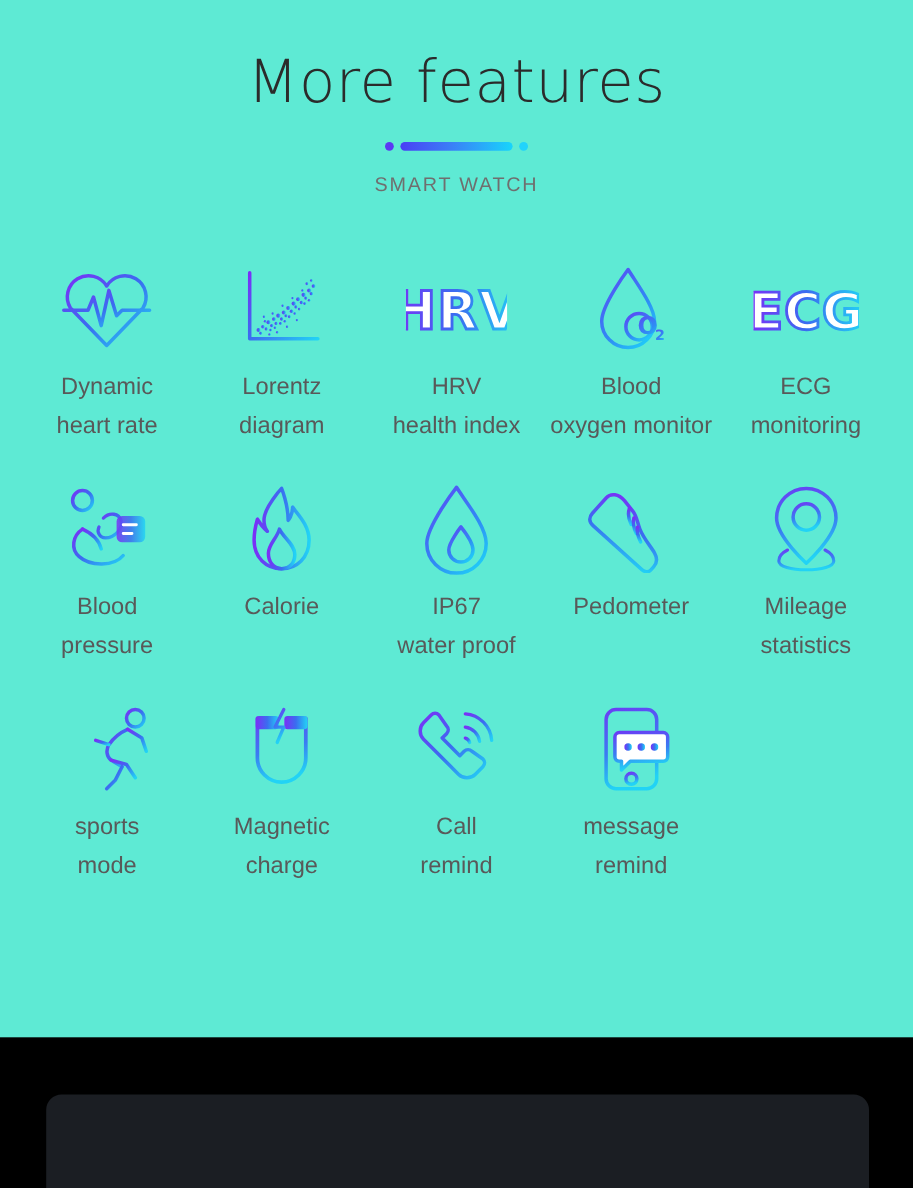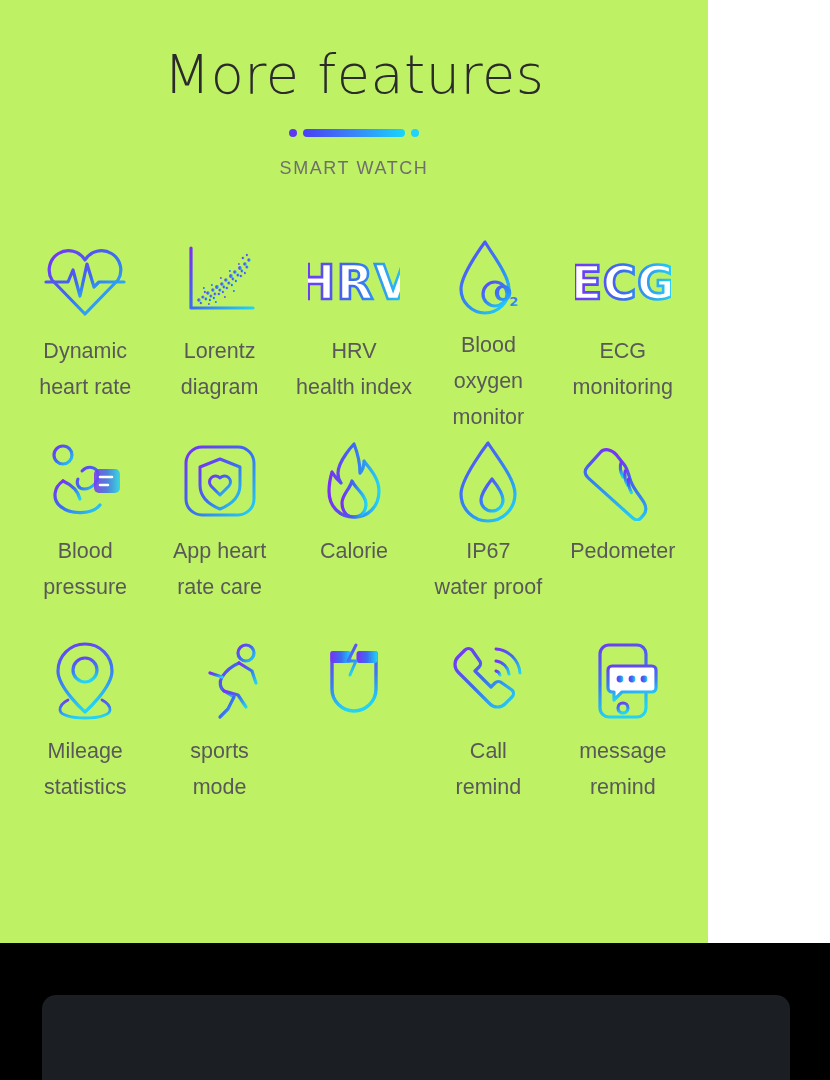--- a/index.html
+++ b/index.html
@@ -7,23 +7,23 @@
   html, body {
     width: 830px;
     height: 1080px;
     background: #ffffff;
     font-family: "Liberation Sans", "DejaVu Sans", sans-serif;
     overflow: hidden;
   }
 
   .page {
     position: relative;
-    width: 708px;
+    width: 830px;
     height: 1080px;
-    background: #bef264;
+    background: #5eead4;
   }
 
   
   .header {
     padding-top: 44px;
     text-align: center;
   }
 
   .page-title {
     font-size: 54px;
@@ -277,31 +277,20 @@
           <path d="M21 40 C30 44 36 50 38 58"></path>
           <path d="M40 30 C46 24 54 26 56 32 C58 40 50 48 42 48 C36 48 34 42 36 38" stroke-width="3"></path>
           <rect x="52" y="28" width="26" height="24" rx="5" fill="url(#gradHoriz)" stroke="none" opacity="0.85"></rect>
           <path d="M58 36 H70 M58 44 H66" stroke="#ffffff" stroke-width="2.6"></path>
         </svg>
       </div>
       <div class="cell-label">Blood
 pressure</div>
     </div>
 
-    <div class="cell">
-      <div class="icon-box">
-        <svg width="76" height="76" viewBox="0 0 76 76" fill="none" stroke="url(#gradDiag)" stroke-width="3" stroke-linecap="round" stroke-linejoin="round">
-          <rect x="4" y="4" width="68" height="68" rx="16"></rect>
-          <path d="M38 16 L58 24 V42 C58 55 48 62 38 66 C28 62 18 55 18 42 V24 Z"></path>
-          <path d="M38 52 L29 43 A6 6 0 0 1 38 35 A6 6 0 0 1 47 43 Z"></path>
-        </svg>
-      </div>
-      <div class="cell-label">App heart
-rate care</div>
-    </div>
 
     <div class="cell">
       <div class="icon-box">
         <svg width="68" height="84" viewBox="0 0 68 84" fill="none" stroke="url(#gradHoriz)" stroke-width="3.2" stroke-linecap="round" stroke-linejoin="round">
           <path d="M34 5 C34 5 18 22 18 34 C18 40 21 44 21 44 C16 40 12 33 12 33
                    C10 40 9 46 9 52 C9 68 20 78 34 78 C48 78 59 68 59 52
                    C59 38 48 28 44 22 C44 30 40 34 40 34 C40 20 34 5 34 5 Z"></path>
           <path d="M34 78 C26 78 22 71 22 64 C22 56 30 50 32 42
                    C36 50 46 56 46 65 C46 72 42 78 34 78 Z"></path>
         </svg>
@@ -375,20 +364,22 @@
       <div class="icon-box">
         <svg width="76" height="80" viewBox="0 0 76 80" fill="none" stroke="url(#gradVert)" stroke-width="3.4" stroke-linecap="round" stroke-linejoin="round">
           <path d="M16 12 V48 A22 22 0 0 0 60 48 V12"></path>
           <path d="M16 30 H34"></path>
           <path d="M42 30 H60"></path>
           <rect x="14.5" y="10" width="21" height="12" rx="3" fill="url(#gradHoriz)" stroke="none"></rect>
           <rect x="40.5" y="10" width="21" height="12" rx="3" fill="url(#gradHoriz)" stroke="none"></rect>
           <path d="M40 4 L32 20 H40 L34 34" stroke-width="3"></path>
         </svg>
       </div>
+      <div class="cell-label">Magnetic
+charge</div>
     </div>
 
     <div class="cell">
       <div class="icon-box">
         <svg width="84" height="80" viewBox="0 0 84 80" fill="none" stroke="url(#gradDiag)" stroke-width="3.2" stroke-linecap="round" stroke-linejoin="round">
           <path d="M12 16 C8 20 8 27 12 31 L44 63 C48 67 55 67 59 63
                    L66 56 C68 54 68 51 66 49 L56 42 C54 40 51 40 49 42 L45 46
                    L29 30 L33 26 C35 24 35 21 33 19 L26 9 C24 7 21 7 19 9 Z"></path>
           <path d="M50 8 A26 26 0 0 1 74 32" stroke-width="3"></path>
           <path d="M50 20 A15 15 0 0 1 63 33" stroke-width="3"></path>

